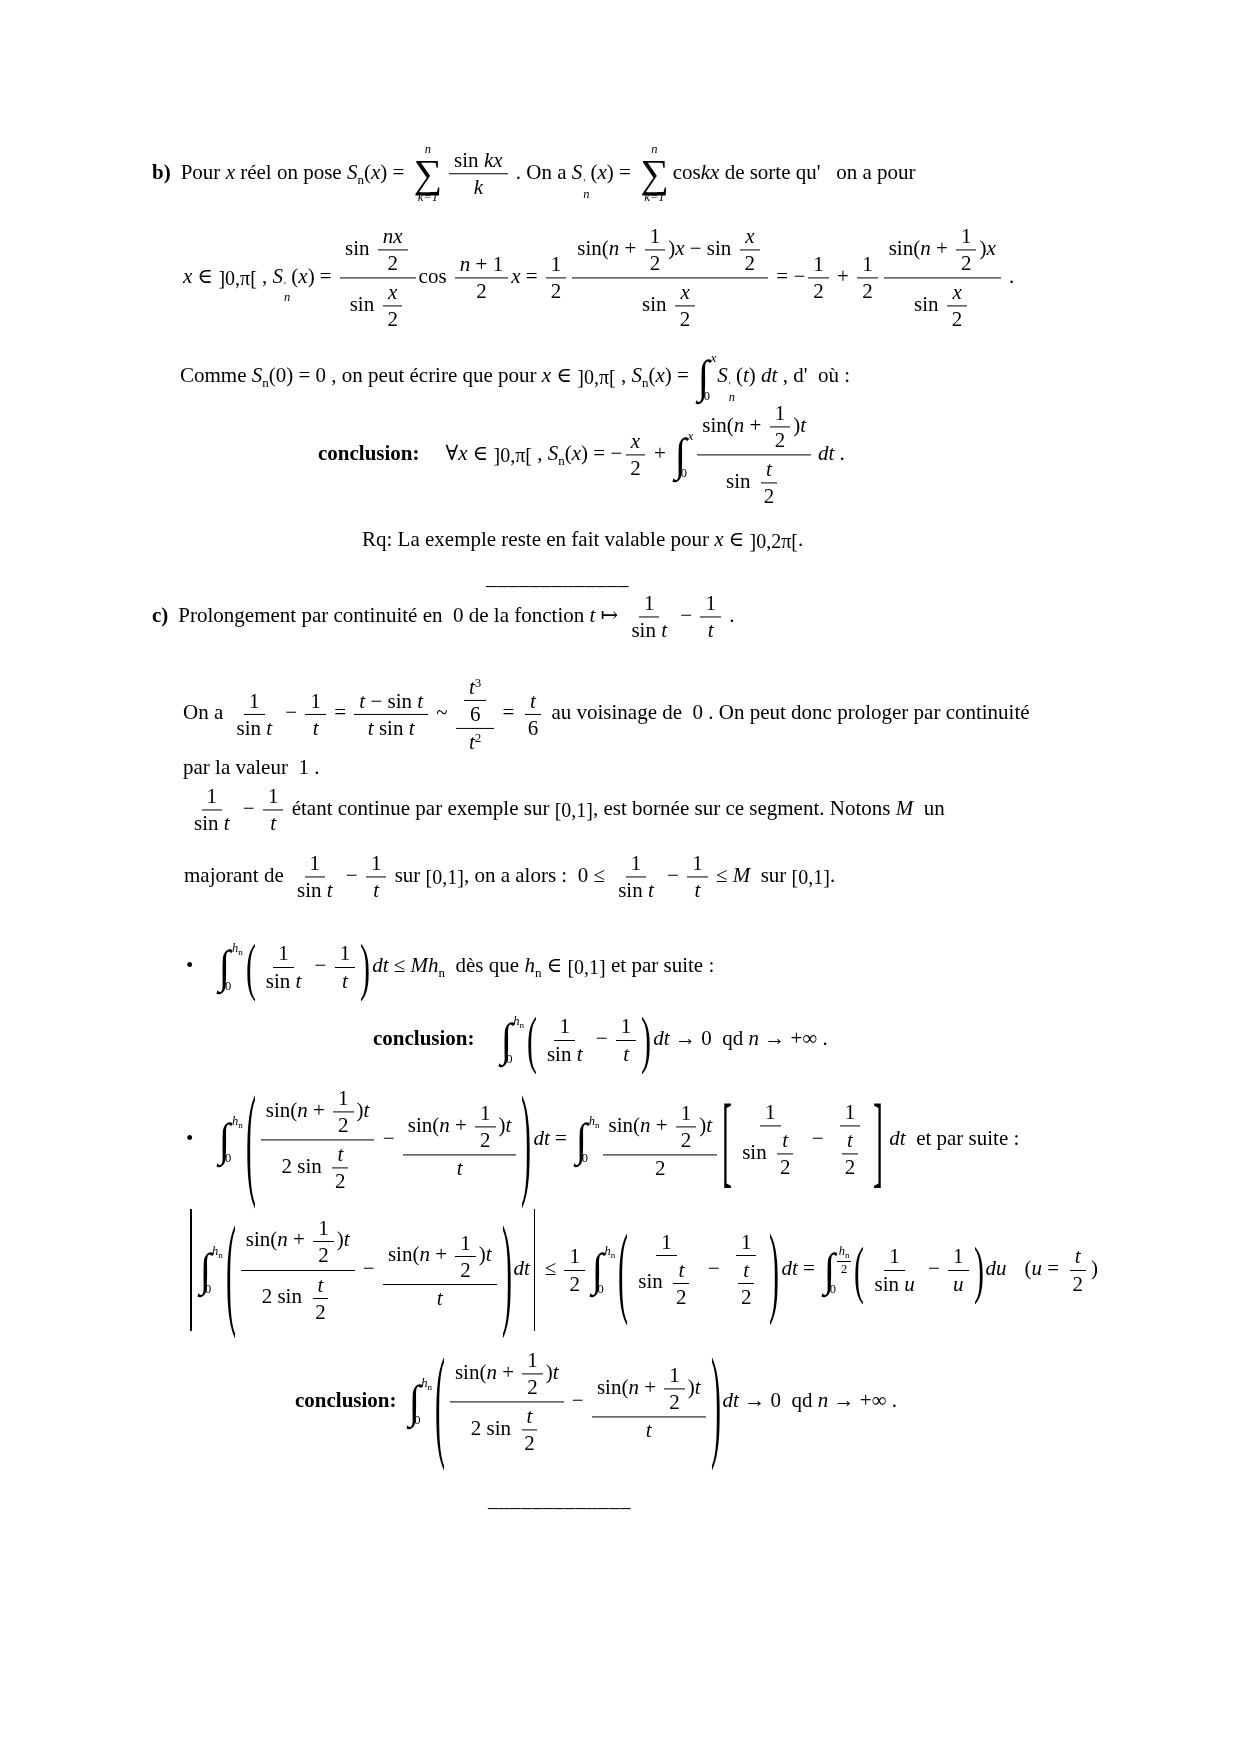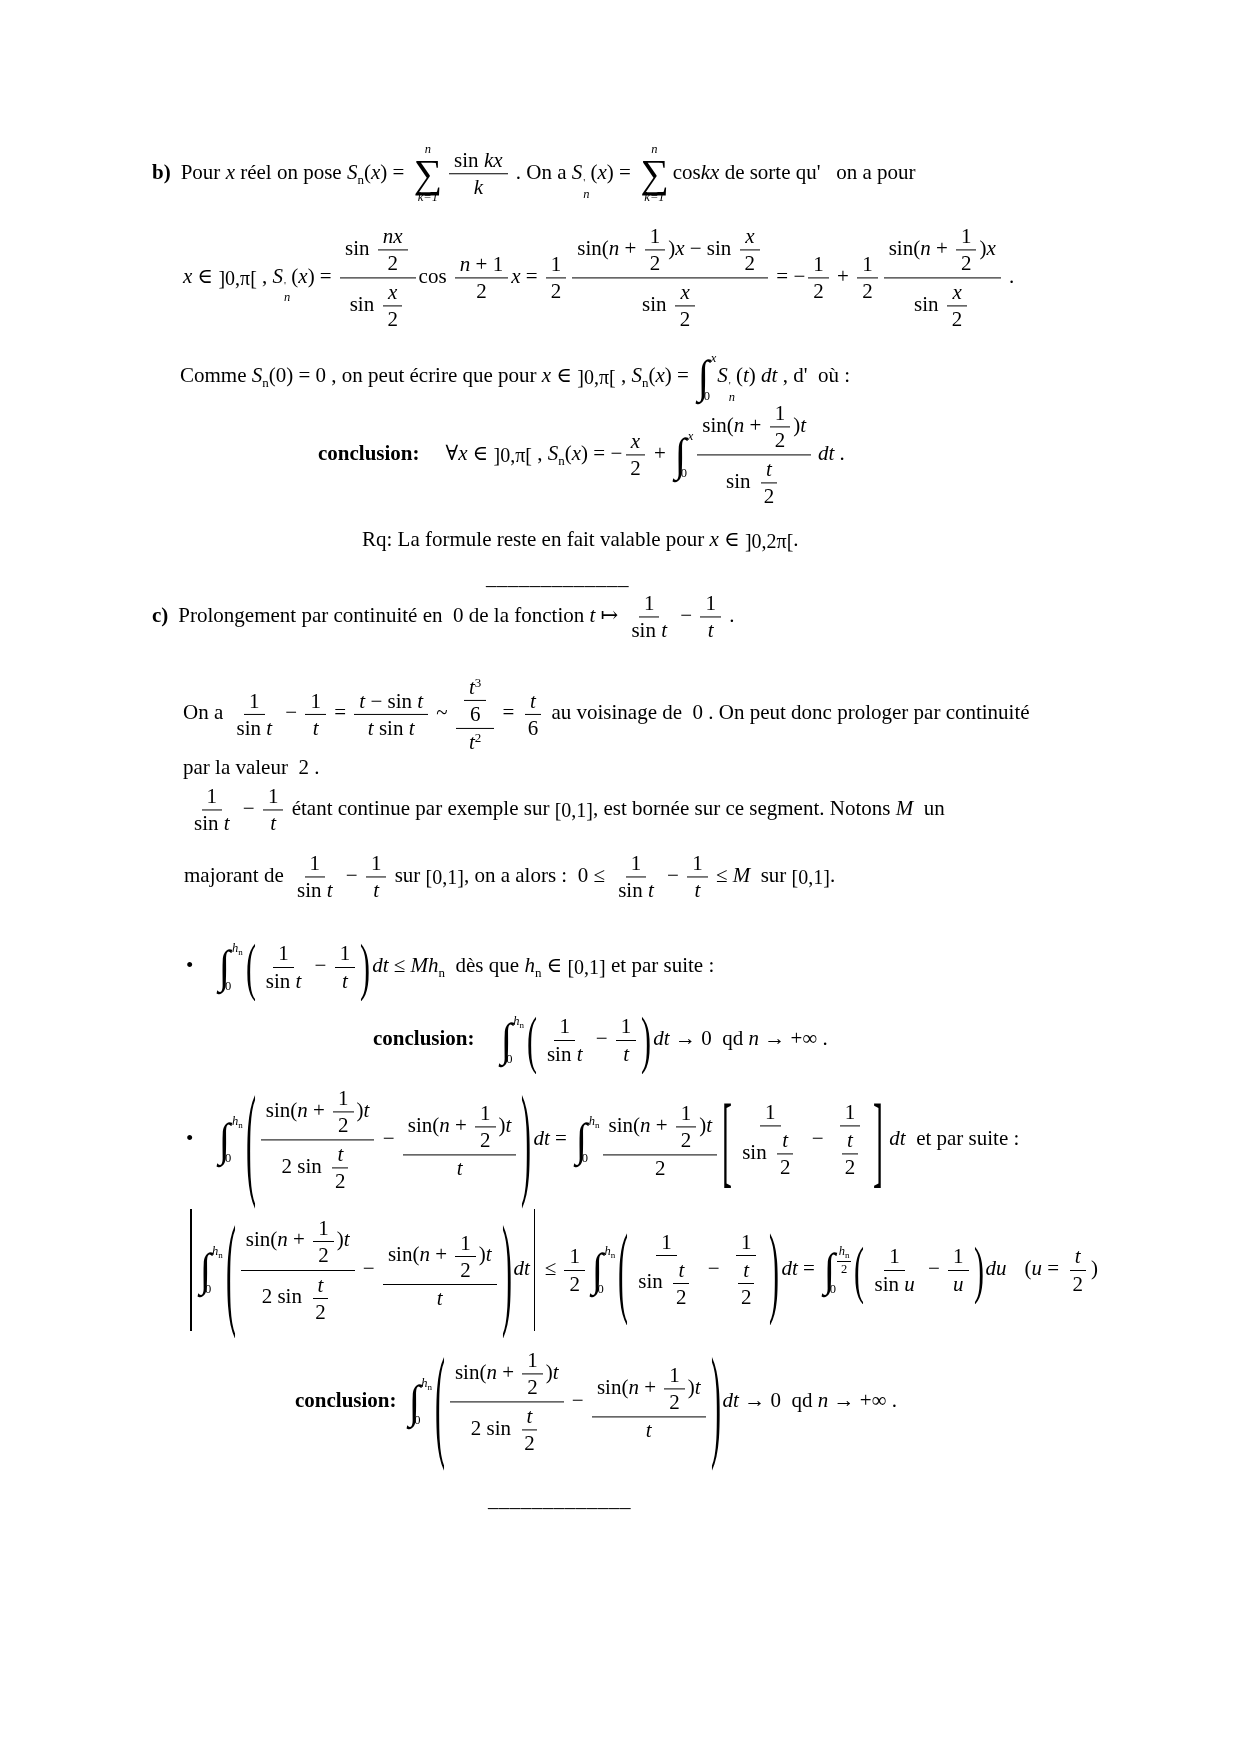--- a/index.html
+++ b/index.html
@@ -41,25 +41,25 @@
   .hsp{display:inline-block;height:1px;}
 </style>
 </head>
 <body>
 
 <div class="page">
   <div class="line" style="left: 152px; top: 174px;"><span class="bd">b)</span><span class="hsp" style="width: 10px;"></span><span class="tx">Pour </span><span class="it">x</span><span class="tx"> réel on pose </span><span class="it">S</span><span class="sb">n</span><span class="tx">(</span><span class="it">x</span><span class="tx">) = </span><span class="sum"><span class="lim">n</span><span class="sg">∑</span><span class="lim">k=1</span></span><span class="frac"><span class="num"><span class="tx">sin </span><span class="it">kx</span></span><span class="den"><span class="it">k</span></span></span><span class="tx"> . On a </span><span class="it">S</span><span class="ss"><span class="p">'</span><span class="s">n</span></span><span class="tx">(</span><span class="it">x</span><span class="tx">) = </span><span class="sum"><span class="lim">n</span><span class="sg">∑</span><span class="lim">k=1</span></span><span class="tx">cos</span><span class="it">kx</span><span class="tx"> de sorte qu'   on a pour</span></div>
   <div class="line" style="left: 183px; top: 278px;"><span class="it">x</span><span class="tx"> ∈ </span><span class="iv">]0,π[</span><span class="tx"> , </span><span class="it">S</span><span class="ss"><span class="p">'</span><span class="s">n</span></span><span class="tx">(</span><span class="it">x</span><span class="tx">) = </span><span class="frac"><span class="num"><span class="tx">sin </span><span class="frac"><span class="num"><span class="it">nx</span></span><span class="den"><span class="tx">2</span></span></span></span><span class="den"><span class="tx">sin </span><span class="frac"><span class="num"><span class="it">x</span></span><span class="den"><span class="tx">2</span></span></span></span></span><span class="tx">cos </span><span class="frac"><span class="num"><span class="it">n</span><span class="tx"> + 1</span></span><span class="den"><span class="tx">2</span></span></span><span class="it">x</span><span class="tx"> = </span><span class="frac"><span class="num"><span class="tx">1</span></span><span class="den"><span class="tx">2</span></span></span><span class="frac"><span class="num"><span class="tx">sin(</span><span class="it">n</span><span class="tx"> + </span><span class="frac"><span class="num"><span class="tx">1</span></span><span class="den"><span class="tx">2</span></span></span><span class="tx">)</span><span class="it">x</span><span class="tx"> − sin </span><span class="frac"><span class="num"><span class="it">x</span></span><span class="den"><span class="tx">2</span></span></span></span><span class="den"><span class="tx">sin </span><span class="frac"><span class="num"><span class="it">x</span></span><span class="den"><span class="tx">2</span></span></span></span></span><span class="tx"> = −</span><span class="frac"><span class="num"><span class="tx">1</span></span><span class="den"><span class="tx">2</span></span></span><span class="tx"> + </span><span class="frac"><span class="num"><span class="tx">1</span></span><span class="den"><span class="tx">2</span></span></span><span class="frac"><span class="num"><span class="tx">sin(</span><span class="it">n</span><span class="tx"> + </span><span class="frac"><span class="num"><span class="tx">1</span></span><span class="den"><span class="tx">2</span></span></span><span class="tx">)</span><span class="it">x</span></span><span class="den"><span class="tx">sin </span><span class="frac"><span class="num"><span class="it">x</span></span><span class="den"><span class="tx">2</span></span></span></span></span><span class="tx"> .</span></div>
   <div class="line" style="left: 180px; top: 377px;"><span class="tx">Comme </span><span class="it">S</span><span class="sb">n</span><span class="tx">(0) = 0 , on peut écrire que pour </span><span class="it">x</span><span class="tx"> ∈ </span><span class="iv">]0,π[</span><span class="tx"> , </span><span class="it">S</span><span class="sb">n</span><span class="tx">(</span><span class="it">x</span><span class="tx">) = </span><span class="int"><span class="ig">∫</span><span class="ib"><span class="ibt"><span class="it">x</span></span><span class="ibb"><span class="tx">0</span></span></span></span><span class="it">S</span><span class="ss"><span class="p">'</span><span class="s">n</span></span><span class="tx">(</span><span class="it">t</span><span class="tx">) </span><span class="it">dt</span><span class="tx"> , d'  où :</span></div>
   <div class="line" style="left: 318px; top: 455px;"><span class="bd">conclusion:</span><span class="hsp" style="width: 26px;"></span><span class="tx">∀</span><span class="it">x</span><span class="tx"> ∈ </span><span class="iv">]0,π[</span><span class="tx"> , </span><span class="it">S</span><span class="sb">n</span><span class="tx">(</span><span class="it">x</span><span class="tx">) = −</span><span class="frac"><span class="num"><span class="it">x</span></span><span class="den"><span class="tx">2</span></span></span><span class="tx"> + </span><span class="int"><span class="ig">∫</span><span class="ib"><span class="ibt"><span class="it">x</span></span><span class="ibb"><span class="tx">0</span></span></span></span><span class="frac"><span class="num"><span class="tx">sin(</span><span class="it">n</span><span class="tx"> + </span><span class="frac"><span class="num"><span class="tx">1</span></span><span class="den"><span class="tx">2</span></span></span><span class="tx">)</span><span class="it">t</span></span><span class="den"><span class="tx">sin </span><span class="frac"><span class="num"><span class="it">t</span></span><span class="den"><span class="tx">2</span></span></span></span></span><span class="hsp" style="width: 4px;"></span><span class="it">dt</span><span class="tx"> .</span></div>
-  <div class="line" style="left: 362px; top: 540px;"><span class="tx">Rq: La formule reste en fait valable pour </span><span class="it">x</span><span class="tx"> ∈ </span><span class="iv">]0,2π[</span><span class="tx">.</span></div>
+  <div class="line" style="left: 362px; top: 540px;"><span class="tx">Rq: La exemple reste en fait valable pour </span><span class="it">x</span><span class="tx"> ∈ </span><span class="iv">]0,2π[</span><span class="tx">.</span></div>
   <div class="line" style="left:486px;top:578px;letter-spacing:0.5px;">_____________</div>
   <div class="line" style="left: 152px; top: 617px;"><span class="bd">c)</span><span class="hsp" style="width: 10px;"></span><span class="tx">Prolongement par continuité en  0 de la fonction </span><span class="it">t</span><span class="tx"> ↦ </span><span class="frac"><span class="num"><span class="tx">1</span></span><span class="den"><span class="tx">sin </span><span class="it">t</span></span></span><span class="tx"> − </span><span class="frac"><span class="num"><span class="tx">1</span></span><span class="den"><span class="it">t</span></span></span><span class="tx"> .</span></div>
   <div class="line" style="left: 183px; top: 714px;"><span class="tx">On a </span><span class="frac"><span class="num"><span class="tx">1</span></span><span class="den"><span class="tx">sin </span><span class="it">t</span></span></span><span class="tx"> − </span><span class="frac"><span class="num"><span class="tx">1</span></span><span class="den"><span class="it">t</span></span></span><span class="tx"> = </span><span class="frac"><span class="num"><span class="it">t</span><span class="tx"> − sin </span><span class="it">t</span></span><span class="den"><span class="it">t</span><span class="tx"> sin </span><span class="it">t</span></span></span><span class="tx"> ~ </span><span class="frac"><span class="num"><span class="frac"><span class="num"><span class="it">t</span><span class="sp2">3</span></span><span class="den"><span class="tx">6</span></span></span></span><span class="den"><span class="it">t</span><span class="sp2">2</span></span></span><span class="tx"> = </span><span class="frac"><span class="num"><span class="it">t</span></span><span class="den"><span class="tx">6</span></span></span><span class="tx"> au voisinage de  0 . On peut donc prologer par continuité</span></div>
-  <div class="line" style="left: 183px; top: 768px;"><span class="tx">par la valeur  2 .</span></div>
+  <div class="line" style="left: 183px; top: 768px;"><span class="tx">par la valeur  1 .</span></div>
   <div class="line" style="left: 186px; top: 810px;"><span class="frac"><span class="num"><span class="tx">1</span></span><span class="den"><span class="tx">sin </span><span class="it">t</span></span></span><span class="tx"> − </span><span class="frac"><span class="num"><span class="tx">1</span></span><span class="den"><span class="it">t</span></span></span><span class="tx"> étant continue par exemple sur </span><span class="iv">[0,1]</span><span class="tx">, est bornée sur ce segment. Notons </span><span class="it">M</span><span class="tx">  un</span></div>
   <div class="line" style="left: 184px; top: 877px;"><span class="tx">majorant de </span><span class="frac"><span class="num"><span class="tx">1</span></span><span class="den"><span class="tx">sin </span><span class="it">t</span></span></span><span class="tx"> − </span><span class="frac"><span class="num"><span class="tx">1</span></span><span class="den"><span class="it">t</span></span></span><span class="tx"> sur </span><span class="iv">[0,1]</span><span class="tx">, on a alors :  0 ≤ </span><span class="frac"><span class="num"><span class="tx">1</span></span><span class="den"><span class="tx">sin </span><span class="it">t</span></span></span><span class="tx"> − </span><span class="frac"><span class="num"><span class="tx">1</span></span><span class="den"><span class="it">t</span></span></span><span class="tx"> ≤ </span><span class="it">M</span><span class="tx">  sur </span><span class="iv">[0,1]</span><span class="tx">.</span></div>
   <div class="line" style="left: 186px; top: 967px;"><span class="tx">•</span><span class="hsp" style="width: 22px;"></span><span class="int"><span class="ig">∫</span><span class="ib"><span class="ibt"><span class="it">h</span><span class="sb">n</span></span><span class="ibb"><span class="tx">0</span></span></span></span><span class="big" style="transform: scale(1.25, 2.6);">(</span><span class="frac"><span class="num"><span class="tx">1</span></span><span class="den"><span class="tx">sin </span><span class="it">t</span></span></span><span class="tx"> − </span><span class="frac"><span class="num"><span class="tx">1</span></span><span class="den"><span class="it">t</span></span></span><span class="big" style="transform: scale(1.25, 2.6);">)</span><span class="it">dt</span><span class="tx"> ≤ </span><span class="it">Mh</span><span class="sb">n</span><span class="tx">  dès que </span><span class="it">h</span><span class="sb">n</span><span class="tx"> ∈ </span><span class="iv">[0,1]</span><span class="tx"> et par suite :</span></div>
   <div class="line" style="left: 373px; top: 1040px;"><span class="bd">conclusion:</span><span class="hsp" style="width: 22px;"></span><span class="int"><span class="ig">∫</span><span class="ib"><span class="ibt"><span class="it">h</span><span class="sb">n</span></span><span class="ibb"><span class="tx">0</span></span></span></span><span class="big" style="transform: scale(1.25, 2.6);">(</span><span class="frac"><span class="num"><span class="tx">1</span></span><span class="den"><span class="tx">sin </span><span class="it">t</span></span></span><span class="tx"> − </span><span class="frac"><span class="num"><span class="tx">1</span></span><span class="den"><span class="it">t</span></span></span><span class="big" style="transform: scale(1.25, 2.6);">)</span><span class="it">dt</span><span class="tx"> → 0  qd </span><span class="it">n</span><span class="tx"> → +∞ .</span></div>
   <div class="line" style="left: 186px; top: 1140px;"><span class="tx">•</span><span class="hsp" style="width: 22px;"></span><span class="int"><span class="ig">∫</span><span class="ib"><span class="ibt"><span class="it">h</span><span class="sb">n</span></span><span class="ibb"><span class="tx">0</span></span></span></span><span class="big" style="transform: scale(1.25, 5.2);">(</span><span class="frac"><span class="num"><span class="tx">sin(</span><span class="it">n</span><span class="tx"> + </span><span class="frac"><span class="num"><span class="tx">1</span></span><span class="den"><span class="tx">2</span></span></span><span class="tx">)</span><span class="it">t</span></span><span class="den"><span class="tx">2 sin </span><span class="frac"><span class="num"><span class="it">t</span></span><span class="den"><span class="tx">2</span></span></span></span></span><span class="tx"> − </span><span class="frac"><span class="num"><span class="tx">sin(</span><span class="it">n</span><span class="tx"> + </span><span class="frac"><span class="num"><span class="tx">1</span></span><span class="den"><span class="tx">2</span></span></span><span class="tx">)</span><span class="it">t</span></span><span class="den"><span class="it">t</span></span></span><span class="big" style="transform: scale(1.25, 5.2);">)</span><span class="it">dt</span><span class="tx"> = </span><span class="int"><span class="ig">∫</span><span class="ib"><span class="ibt"><span class="it">h</span><span class="sb">n</span></span><span class="ibb"><span class="tx">0</span></span></span></span><span class="frac"><span class="num"><span class="tx">sin(</span><span class="it">n</span><span class="tx"> + </span><span class="frac"><span class="num"><span class="tx">1</span></span><span class="den"><span class="tx">2</span></span></span><span class="tx">)</span><span class="it">t</span></span><span class="den"><span class="tx">2</span></span></span><span class="big" style="transform: scale(1.25, 4.2);">[</span><span class="frac"><span class="num"><span class="tx">1</span></span><span class="den"><span class="tx">sin </span><span class="frac"><span class="num"><span class="it">t</span></span><span class="den"><span class="tx">2</span></span></span></span></span><span class="tx"> − </span><span class="frac"><span class="num"><span class="tx">1</span></span><span class="den"><span class="frac"><span class="num"><span class="it">t</span></span><span class="den"><span class="tx">2</span></span></span></span></span><span class="big" style="transform: scale(1.25, 4.2);">]</span><span class="hsp" style="width: 4px;"></span><span class="it">dt</span><span class="tx">  et par suite :</span></div>
   <div class="line" style="left: 186px; top: 1270px;"><span class="vbar" style="height: 122px;"></span><span class="int"><span class="ig">∫</span><span class="ib"><span class="ibt"><span class="it">h</span><span class="sb">n</span></span><span class="ibb"><span class="tx">0</span></span></span></span><span class="big" style="transform: scale(1.25, 5.2);">(</span><span class="frac"><span class="num"><span class="tx">sin(</span><span class="it">n</span><span class="tx"> + </span><span class="frac"><span class="num"><span class="tx">1</span></span><span class="den"><span class="tx">2</span></span></span><span class="tx">)</span><span class="it">t</span></span><span class="den"><span class="tx">2 sin </span><span class="frac"><span class="num"><span class="it">t</span></span><span class="den"><span class="tx">2</span></span></span></span></span><span class="tx"> − </span><span class="frac"><span class="num"><span class="tx">sin(</span><span class="it">n</span><span class="tx"> + </span><span class="frac"><span class="num"><span class="tx">1</span></span><span class="den"><span class="tx">2</span></span></span><span class="tx">)</span><span class="it">t</span></span><span class="den"><span class="it">t</span></span></span><span class="big" style="transform: scale(1.25, 5.2);">)</span><span class="it">dt</span><span class="vbar" style="height: 122px;"></span><span class="tx"> ≤ </span><span class="frac"><span class="num"><span class="tx">1</span></span><span class="den"><span class="tx">2</span></span></span><span class="int"><span class="ig">∫</span><span class="ib"><span class="ibt"><span class="it">h</span><span class="sb">n</span></span><span class="ibb"><span class="tx">0</span></span></span></span><span class="big" style="transform: scale(1.25, 4.2);">(</span><span class="frac"><span class="num"><span class="tx">1</span></span><span class="den"><span class="tx">sin </span><span class="frac"><span class="num"><span class="it">t</span></span><span class="den"><span class="tx">2</span></span></span></span></span><span class="tx"> − </span><span class="frac"><span class="num"><span class="tx">1</span></span><span class="den"><span class="frac"><span class="num"><span class="it">t</span></span><span class="den"><span class="tx">2</span></span></span></span></span><span class="big" style="transform: scale(1.25, 4.2);">)</span><span class="it">dt</span><span class="tx"> = </span><span class="int"><span class="ig">∫</span><span class="ib"><span class="ibt"><span class="frac"><span class="num"><span class="it">h</span><span class="sb">n</span></span><span class="den"><span class="tx">2</span></span></span></span><span class="ibb"><span class="tx">0</span></span></span></span><span class="big" style="transform: scale(1.25, 2.6);">(</span><span class="frac"><span class="num"><span class="tx">1</span></span><span class="den"><span class="tx">sin </span><span class="it">u</span></span></span><span class="tx"> − </span><span class="frac"><span class="num"><span class="tx">1</span></span><span class="den"><span class="it">u</span></span></span><span class="big" style="transform: scale(1.25, 2.6);">)</span><span class="it">du</span><span class="hsp" style="width: 18px;"></span><span class="tx">(</span><span class="it">u</span><span class="tx"> = </span><span class="frac"><span class="num"><span class="it">t</span></span><span class="den"><span class="tx">2</span></span></span><span class="tx">)</span></div>
   <div class="line" style="left: 295px; top: 1402px;"><span class="bd">conclusion:</span><span class="hsp" style="width: 8px;"></span><span class="int"><span class="ig">∫</span><span class="ib"><span class="ibt"><span class="it">h</span><span class="sb">n</span></span><span class="ibb"><span class="tx">0</span></span></span></span><span class="big" style="transform: scale(1.25, 5.2);">(</span><span class="frac"><span class="num"><span class="tx">sin(</span><span class="it">n</span><span class="tx"> + </span><span class="frac"><span class="num"><span class="tx">1</span></span><span class="den"><span class="tx">2</span></span></span><span class="tx">)</span><span class="it">t</span></span><span class="den"><span class="tx">2 sin </span><span class="frac"><span class="num"><span class="it">t</span></span><span class="den"><span class="tx">2</span></span></span></span></span><span class="tx"> − </span><span class="frac"><span class="num"><span class="tx">sin(</span><span class="it">n</span><span class="tx"> + </span><span class="frac"><span class="num"><span class="tx">1</span></span><span class="den"><span class="tx">2</span></span></span><span class="tx">)</span><span class="it">t</span></span><span class="den"><span class="it">t</span></span></span><span class="big" style="transform: scale(1.25, 5.2);">)</span><span class="it">dt</span><span class="tx"> → 0  qd </span><span class="it">n</span><span class="tx"> → +∞ .</span></div>
   <div class="line" style="left:488px;top:1500px;letter-spacing:0.5px;">_____________</div>
 </div>
 

